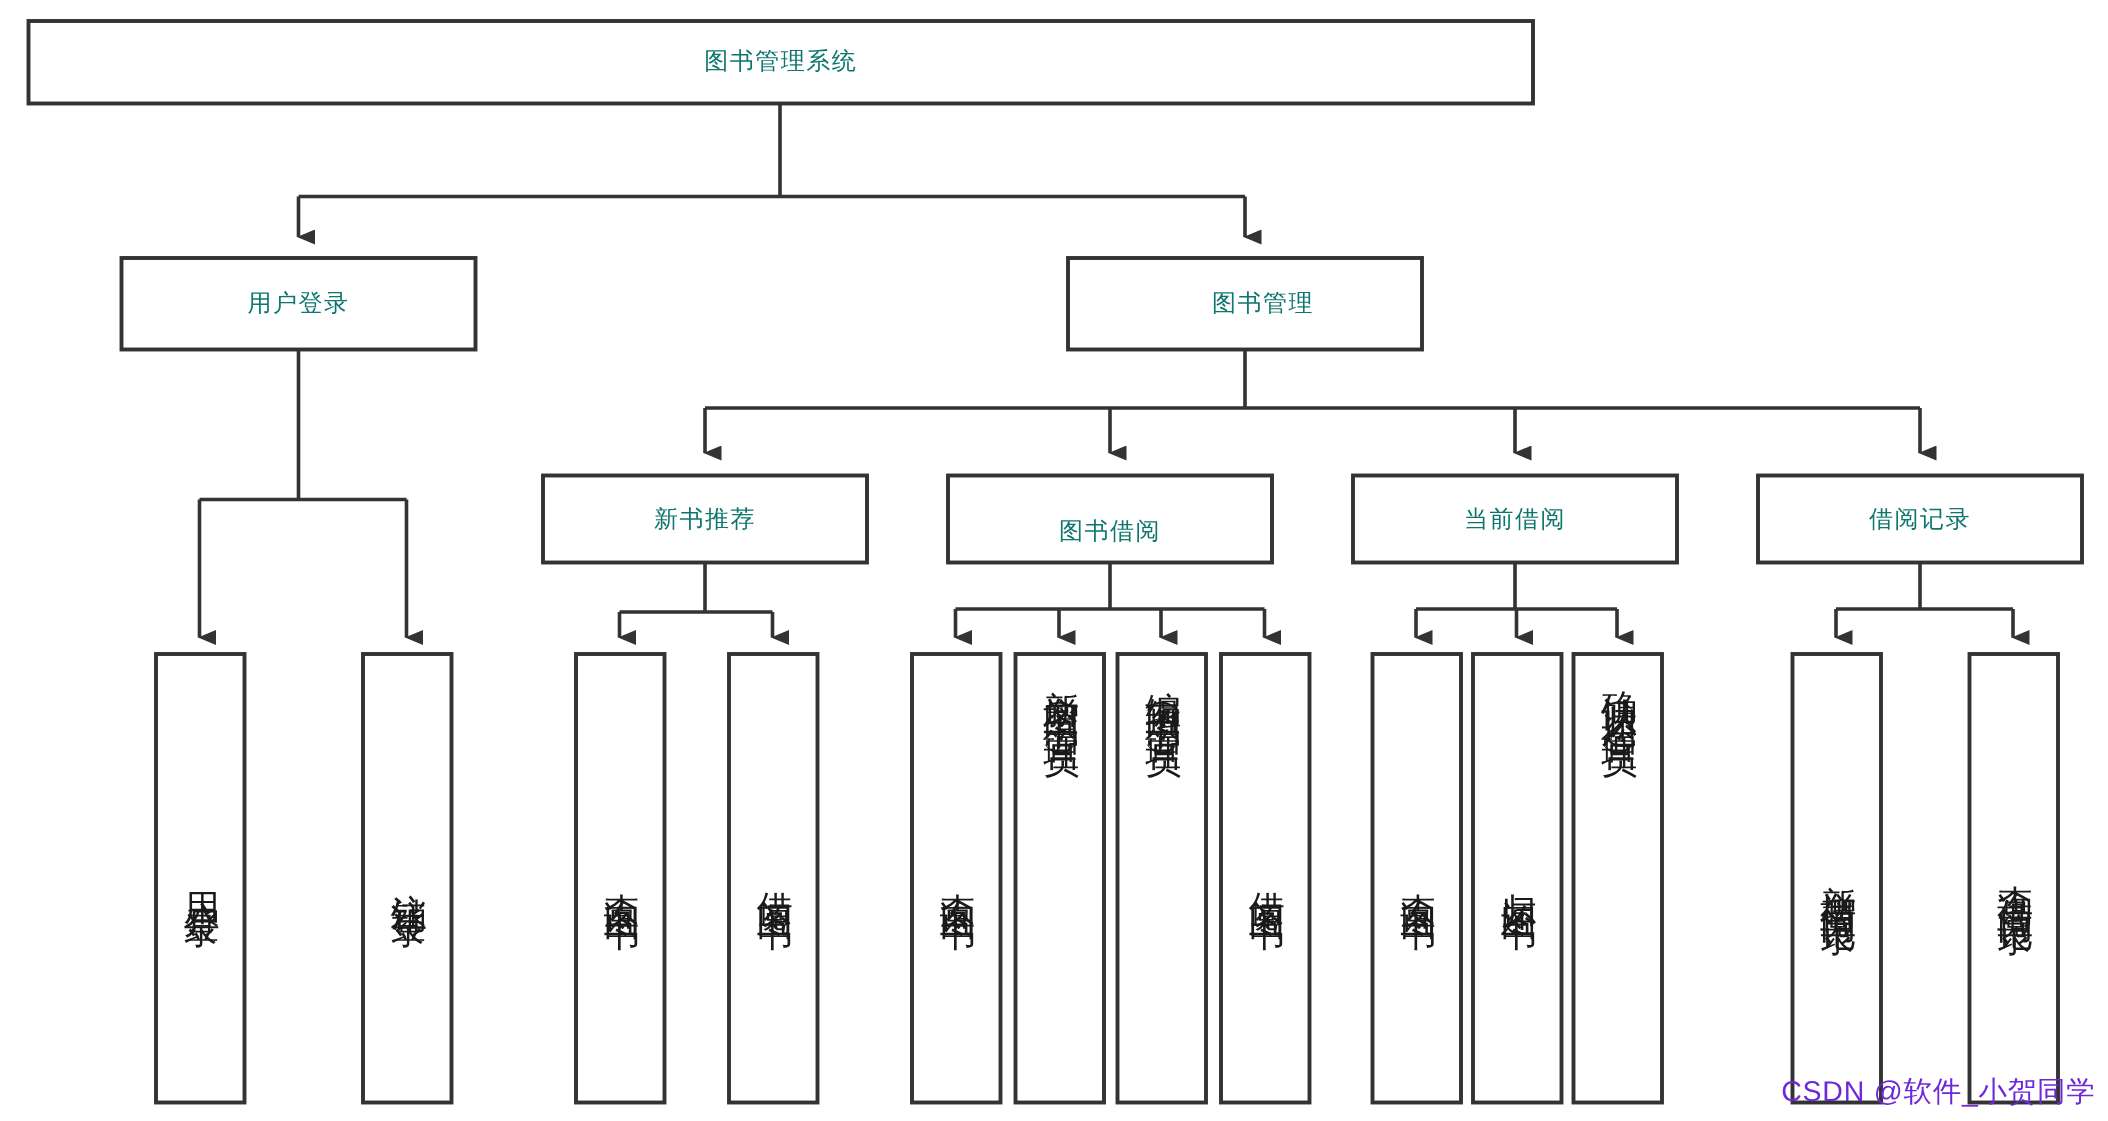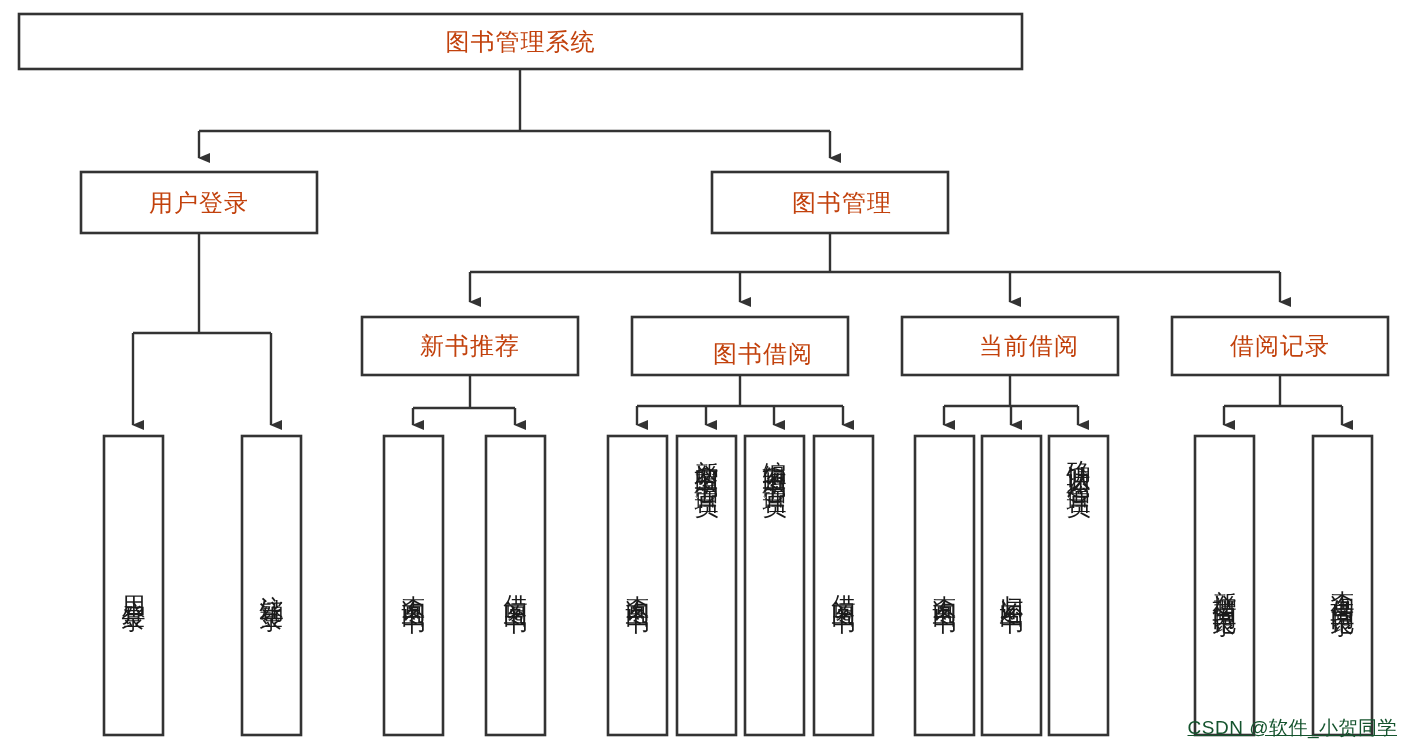--- a/index.html
+++ b/index.html
@@ -53,37 +53,36 @@
     letter-spacing: 5px;
     color: #1a1a1a;
     white-space: nowrap;
   }
   .htext {
     position: absolute;
     display: flex;
     align-items: center;
     justify-content: center;
     font-family: "Liberation Sans", "DejaVu Sans", sans-serif;
-    font-size: 24px;
-    color: #c2410c;
+    font-size: 16px;
+    color: #0f766e;
     letter-spacing: 1px;
     pointer-events: none;
     white-space: nowrap;
     border-radius: 15px;
   }
   #watermark {
     position: absolute;
     right: 8px;
     bottom: 6px;
     font-family: "Liberation Sans", "DejaVu Sans", sans-serif;
     font-size: 19px;
-    color: #14532d;
+    color: #6d28d9;
     letter-spacing: 0.5px;
     white-space: nowrap;
-    text-decoration: underline;
   }
 </style>
 </head>
 <body>
 
 <svg id="diagram" viewBox="0 0 1405 747" xmlns="http://www.w3.org/2000/svg">
 
   <defs>
     <marker id="arrowdown" markerWidth="14" markerHeight="14" refX="5" refY="11" orient="auto" markerUnits="userSpaceOnUse">
       <path d="M0,0 L10,0 L5,12 Z" class="arrow-head"></path>
@@ -151,22 +150,22 @@
   <rect class="node-box" x="1195" y="436" width="59" height="299"></rect>
   <rect class="node-box" x="1313" y="436" width="59" height="299"></rect>
 </svg>
 
 <div class="htext" style="left:19px; top:14px; width:1003px; height:55px;">图书管理系统</div>
 
 <div class="htext" style="left:81px; top:172px; width:236px; height:61px;">用户登录</div>
 <div class="htext" style="left:712px; top:172px; width:260px; height:61px;">图书管理</div>
 
 <div class="htext" style="left:362px; top:317px; width:216px; height:58px;">新书推荐</div>
-<div class="htext" style="left:632px; top:317px; width:216px; height:74px;margin-left:23px;">图书借阅</div>
-<div class="htext" style="left:902px; top:317px; width:216px; height:58px;padding-left:19px;">当前借阅</div>
+<div class="htext" style="left:632px; top:317px; width:216px; height:74px;">图书借阅</div>
+<div class="htext" style="left:902px; top:317px; width:216px; height:58px;">当前借阅</div>
 <div class="htext" style="left:1172px; top:317px; width:216px; height:58px;font-family:Liberation Mono, monospace;">借阅记录</div>
 
 <div class="vlabel-wrap center" style="left:104px; top:436px; width:59px; height:299px;">
   <span class="vtext">用户登录</span>
 </div>
 <div class="vlabel-wrap center" style="left:242px; top:436px; width:59px; height:299px;">
   <span class="vtext">注销登录</span>
 </div>
 
 <div class="vlabel-wrap center" style="left:384px; top:436px; width:59px; height:299px;">

